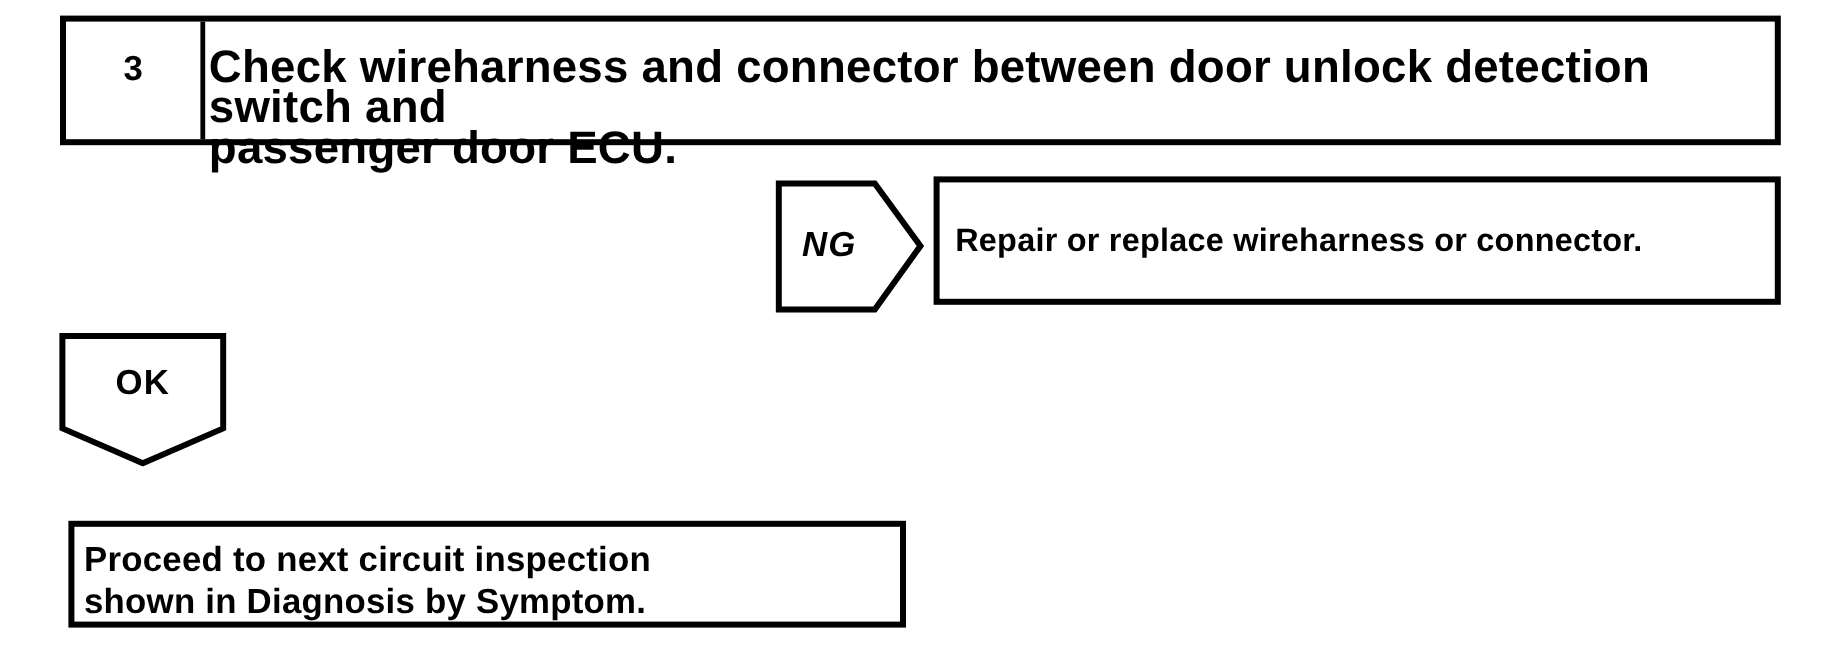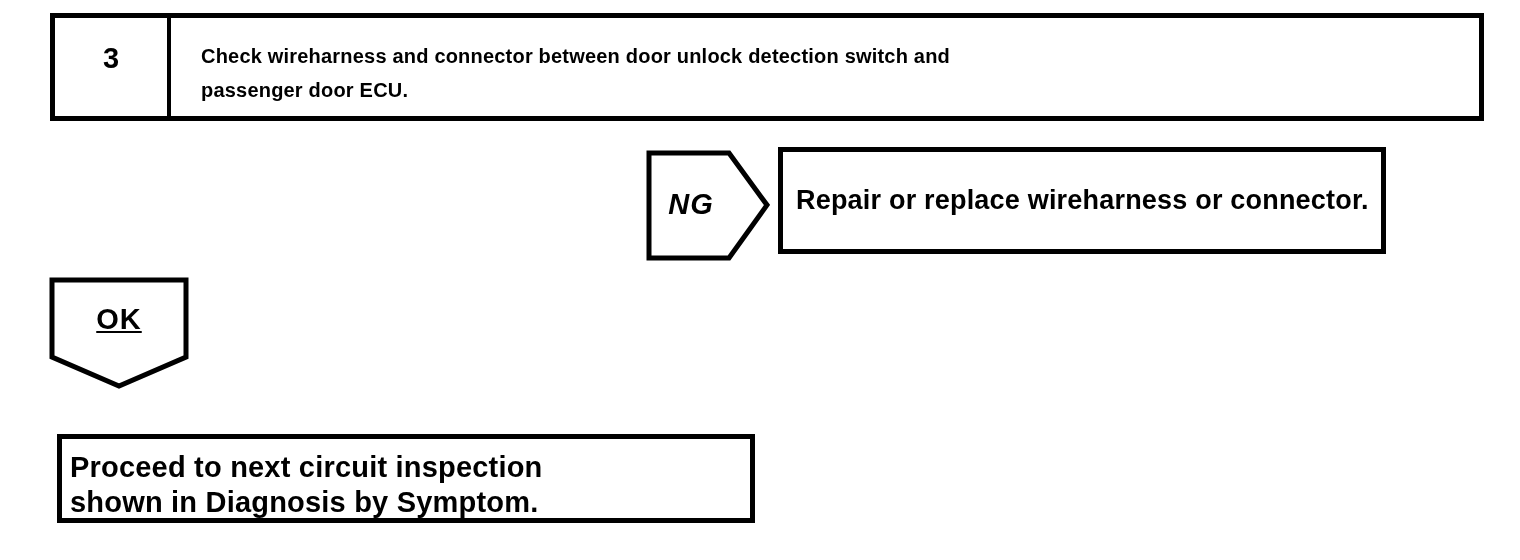--- a/index.html
+++ b/index.html
@@ -35,22 +35,22 @@
   .step-number-cell {
     flex: 0 0 112px;
     border-right: 4px solid #000000;
     display: flex;
     justify-content: center;
     align-items: flex-start;
     padding-top: 24px;
     font-size: 29px;
   }
   .step-instruction {
-    padding: 21px 20px 0 30px;
-    font-size: 20px;
+    padding: 21px 20px 0 3px;
+    font-size: 38px;
     line-height: 34px;
     white-space: pre-line;
     letter-spacing: 0.2px;
   }
   
   .shape-wrap {
     position: absolute;
   }
   .shape-wrap svg {
     display: block;
@@ -90,27 +90,26 @@
     position: absolute;
     left: 0;
     top: 2px;
     width: 140px;
     height: 80px;
     display: flex;
     align-items: center;
     justify-content: center;
     font-size: 29px;
     letter-spacing: 1px;
-    text-decoration: underline;
   }
   
   .ng-action-box {
     left: 778px;
     top: 147px;
-    width: 608px;
+    width: 706px;
     height: 107px;
     display: flex;
     align-items: center;
     padding-left: 13px;
     font-size: 27px;
     letter-spacing: 0.2px;
     white-space: nowrap;
   }
   
   .result-box {

